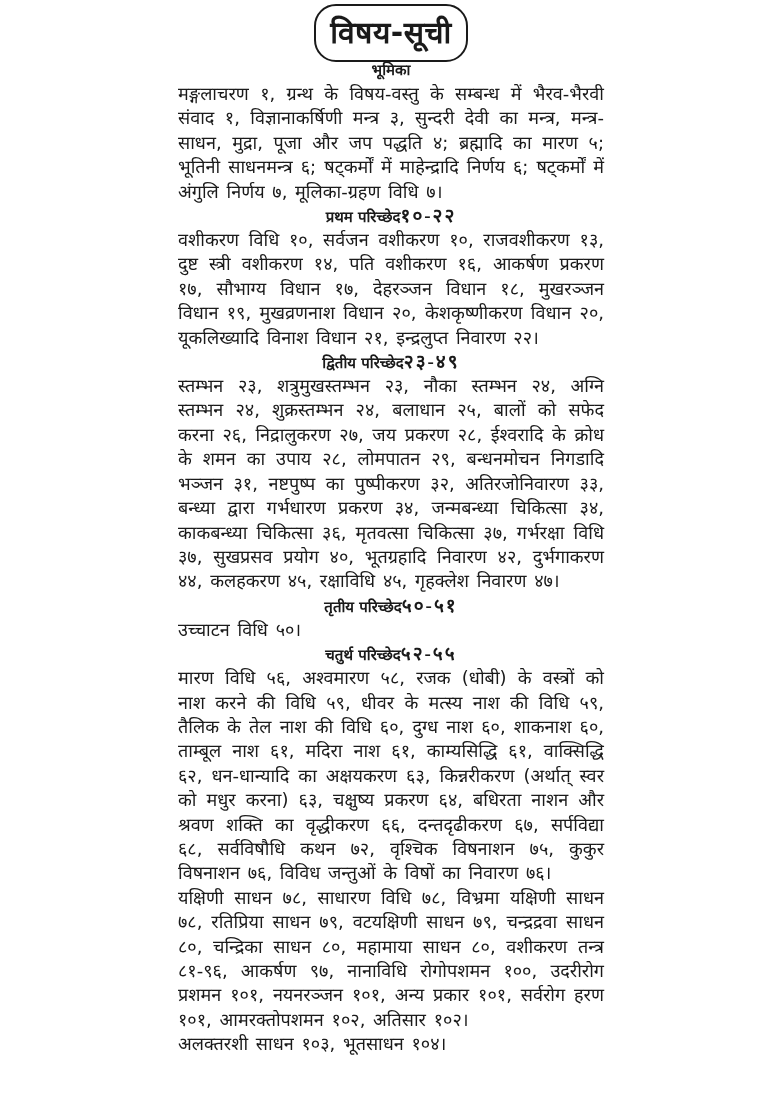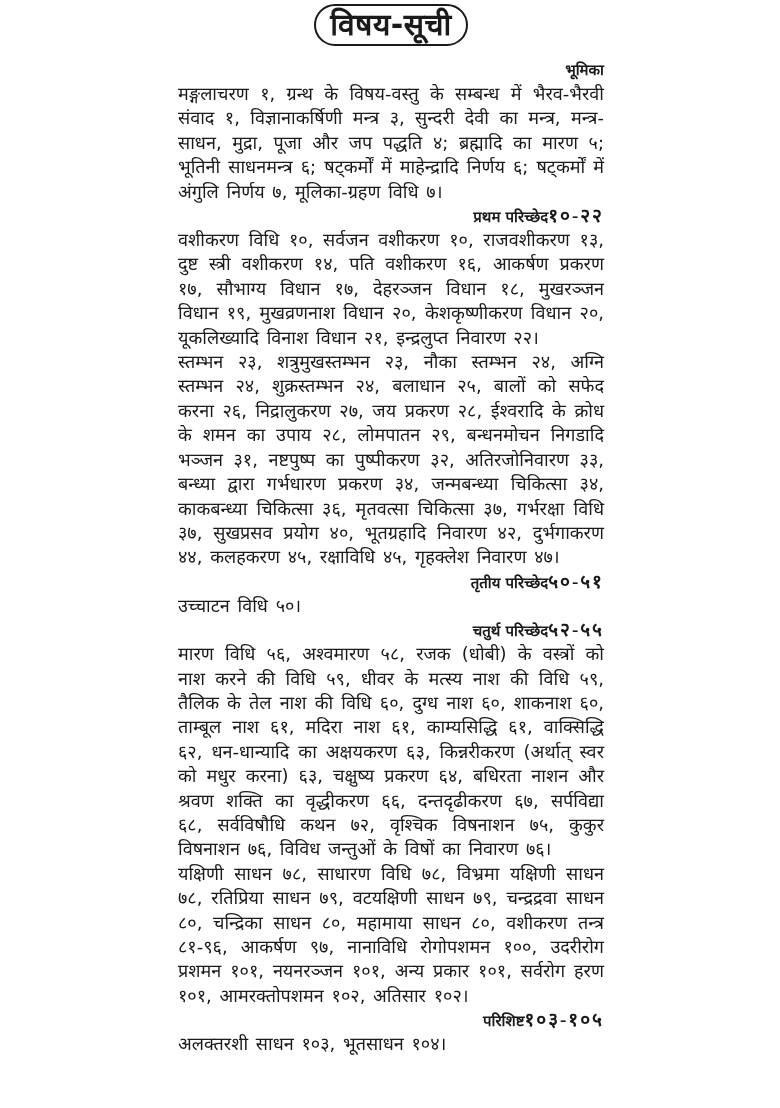--- a/index.html
+++ b/index.html
@@ -23,32 +23,32 @@
   }
   .title-wrap {
     text-align: center;
     margin-top: 4px;
     height: 46px;
   }
   .title {
     display: inline-block;
     border: 2px solid #1a1a1a;
     border-radius: 22px;
-    padding: 0 14px;
+    padding: 8px 14px;
     font-size: 30px;
     font-weight: bold;
     line-height: 38px;
     letter-spacing: 0.5px;
   }
   .section {
     margin: 0;
   }
   .sec-head {
     display: flex;
-    justify-content: flex-end;
+    justify-content: center;
     align-items: baseline;
     font-weight: bold;
     font-size: 15px;
     line-height: 24px;
     height: 24px;
   }
   .sec-head .range {
     letter-spacing: 2px;
     font-size: 19px;
     font-family: Liberation Serif, serif;
@@ -81,20 +81,24 @@
 
   <div class="section">
     <div class="sec-head">
       <span>प्रथम परिच्छेद</span>
       <span class="range">१०-२२</span>
     </div>
     <p class="sec-body">वशीकरण विधि १०, सर्वजन वशीकरण १०, राजवशीकरण १३, दुष्ट स्त्री वशीकरण १४, पति वशीकरण १६, आकर्षण प्रकरण १७, सौभाग्य विधान १७, देहरञ्जन विधान १८, मुखरञ्जन विधान १९, मुखव्रणनाश विधान २०, केशकृष्णीकरण विधान २०, यूकलिख्यादि विनाश विधान २१, इन्द्रलुप्त निवारण २२।</p>
   </div>
 
   <div class="section">
+    <div class="sec-head">
+      <span>द्वितीय परिच्छेद</span>
+      <span class="range">२३-४९</span>
+    </div>
     <p class="sec-body">स्तम्भन २३, शत्रुमुखस्तम्भन २३, नौका स्तम्भन २४, अग्नि स्तम्भन २४, शुक्रस्तम्भन २४, बलाधान २५, बालों को सफेद करना २६, निद्रालुकरण २७, जय प्रकरण २८, ईश्वरादि के क्रोध के शमन का उपाय २८, लोमपातन २९, बन्धनमोचन निगडादि भञ्जन ३१, नष्टपुष्प का पुष्पीकरण ३२, अतिरजोनिवारण ३३, बन्ध्या द्वारा गर्भधारण प्रकरण ३४, जन्मबन्ध्या चिकित्सा ३४, काकबन्ध्या चिकित्सा ३६, मृतवत्सा चिकित्सा ३७, गर्भरक्षा विधि ३७, सुखप्रसव प्रयोग ४०, भूतग्रहादि निवारण ४२, दुर्भगाकरण ४४, कलहकरण ४५, रक्षाविधि ४५, गृहक्लेश निवारण ४७।</p>
   </div>
 
   <div class="section">
     <div class="sec-head">
       <span>तृतीय परिच्छेद</span>
       <span class="range">५०-५१</span>
     </div>
     <p class="sec-body">उच्चाटन विधि ५०।</p>
   </div>
@@ -108,19 +112,15 @@
 
   <div class="section">
     <p class="sec-body">मारण विधि ५६, अश्वमारण ५८, रजक (धोबी) के वस्त्रों को नाश करने की विधि ५९, धीवर के मत्स्य नाश की विधि ५९, तैलिक के तेल नाश की विधि ६०, दुग्ध नाश ६०, शाकनाश ६०, ताम्बूल नाश ६१, मदिरा नाश ६१, काम्यसिद्धि ६१, वाक्सिद्धि ६२, धन-धान्यादि का अक्षयकरण ६३, किन्नरीकरण (अर्थात् स्वर को मधुर करना) ६३, चक्षुष्य प्रकरण ६४, बधिरता नाशन और श्रवण शक्ति का वृद्धीकरण ६६, दन्तदृढीकरण ६७, सर्पविद्या ६८, सर्वविषौधि कथन ७२, वृश्चिक विषनाशन ७५, कुकुर विषनाशन ७६, विविध जन्तुओं के विषों का निवारण ७६।</p>
   </div>
 
   <div class="section">
     <p class="sec-body">यक्षिणी साधन ७८, साधारण विधि ७८, विभ्रमा यक्षिणी साधन ७८, रतिप्रिया साधन ७९, वटयक्षिणी साधन ७९, चन्द्रद्रवा साधन ८०, चन्द्रिका साधन ८०, महामाया साधन ८०, वशीकरण तन्त्र ८१-९६, आकर्षण ९७, नानाविधि रोगोपशमन १००, उदरीरोग प्रशमन १०१, नयनरञ्जन १०१, अन्य प्रकार १०१, सर्वरोग हरण १०१, आमरक्तोपशमन १०२, अतिसार १०२।</p>
   </div>
 
   <div class="section">
-    <div class="sec-head">
-      <span>परिशिष्ट</span>
-      <span class="range">१०३-१०५</span>
-    </div>
     <p class="sec-body">अलक्तरशी साधन १०३, भूतसाधन १०४।</p>
   </div>
 </div>
 
 </body></html>

